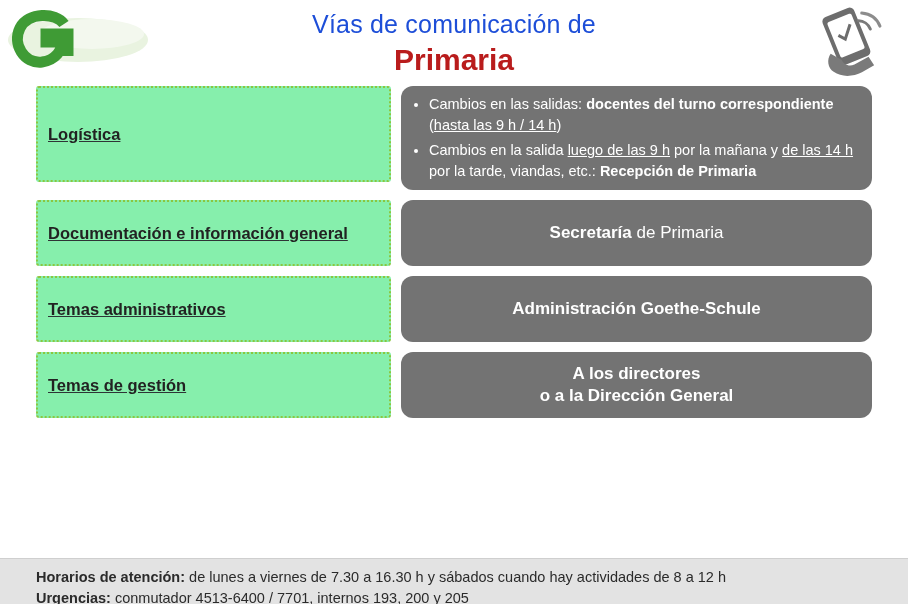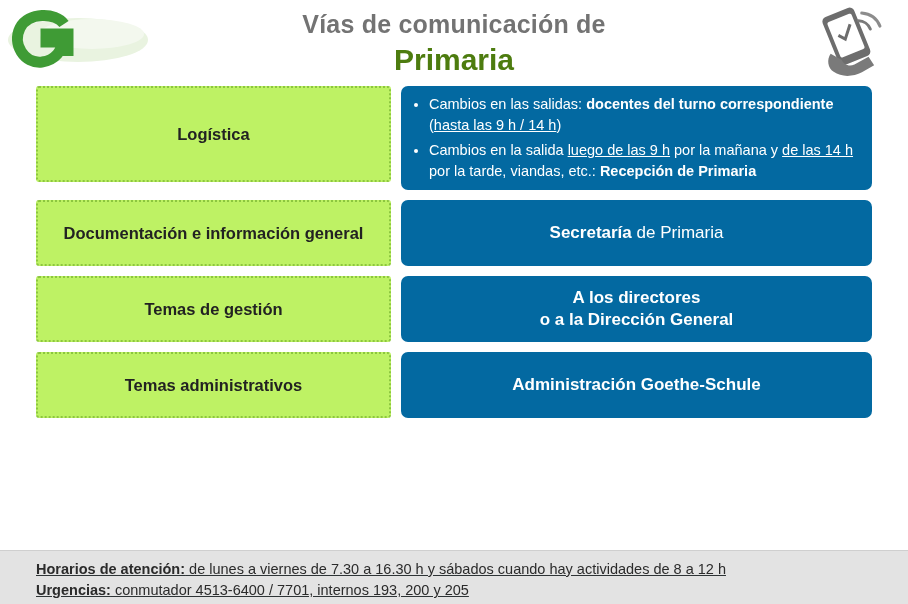--- a/index.html
+++ b/index.html
@@ -25,28 +25,28 @@
     left: 6px; top: 4px;
     width: 150px; height: 74px;
   }
   .title-block {
     position: absolute;
     left: 0; right: 0; top: 8px;
     text-align: center;
   }
   .title-line1 {
     font-size: 25px;
-    color: #737373;
-    font-weight: 700;
+    color: #1d4ed8;
+    font-weight: 400;
     letter-spacing: .2px;
     line-height: 32px;
   }
   .title-line2 {
     font-size: 30px;
-    color: #4d7c0f;
+    color: #b91c1c;
     font-weight: bold;
     line-height: 36px;
     margin-top: 2px;
   }
   .phone-icon {
     position: absolute;
     right: 16px; top: 6px;
     width: 86px; height: 74px;
   }
 
@@ -57,38 +57,39 @@
   }
   .row {
     display: flex;
     align-items: stretch;
     margin-bottom: 10px;
   }
   .cell-left {
     width: 355px;
     border: 2px dotted #8cc63f;
     border-radius: 3px;
-    background: #bef264;
+    background: #86efac;
     display: flex;
     align-items: center;
-    justify-content: center;
+    justify-content: flex-start;
     text-align: center;
     padding: 6px 10px;
+    text-decoration: underline;
   }
   .cell-left .lbl {
     font-size: 16.5px;
     font-weight: bold;
     color: #222;
     line-height: 21px;
   }
   .cell-right {
     flex: 1;
     margin-left: 10px;
-    background: #0369a1;
-    border-radius: 7px;
+    background: #737373;
+    border-radius: 12px;
     color: #ffffff;
     display: flex;
     align-items: center;
     justify-content: center;
     text-align: center;
     padding: 8px 14px;
   }
   .cell-right .lbl {
     font-size: 17px;
     line-height: 22px;
@@ -113,25 +114,24 @@
   .bullets li:last-child { margin-bottom: 0; }
   .bullets b { font-weight: bold; }
   .u { text-decoration: underline; }
 
   .row-h78 .cell-left, .row-h78 .cell-right { height: 66px; }
 
   
   .footer {
     position: absolute;
     left: 0; right: 0; bottom: 0;
-    height: 54px;
+    height: 46px;
     background: #e3e3e3;
     border-top: 1px solid #cfcfcf;
     padding: 8px 36px 0 36px;
-    text-decoration: underline;
   }
   .footer p {
     margin: 0;
     font-size: 14.5px;
     line-height: 21px;
     color: #2b2b2b;
   }
   .footer b { font-weight: bold; }
 </style>
 </head>
@@ -186,33 +186,33 @@
       <div class="lbl">Documentación e información general</div>
     </div>
     <div class="cell-right">
       <div class="lbl rich"><b>Secretaría</b><span> de Primaria</span></div>
     </div>
   </div>
 
 
   <div class="row row-h78">
     <div class="cell-left">
+      <div class="lbl">Temas administrativos</div>
+    </div>
+    <div class="cell-right">
+      <div class="lbl rich"><b>Administración Goethe-Schule</b></div>
+    </div>
+  </div>
+
+  <div class="row row-h78">
+    <div class="cell-left">
       <div class="lbl">Temas de gestión</div>
     </div>
     <div class="cell-right">
       <div class="lbl rich"><b>A los directores</b><br><b>o a la Dirección General</b></div>
-    </div>
-  </div>
-
-  <div class="row row-h78">
-    <div class="cell-left">
-      <div class="lbl">Temas administrativos</div>
-    </div>
-    <div class="cell-right">
-      <div class="lbl rich"><b>Administración Goethe-Schule</b></div>
     </div>
   </div>
 
 </div>
 
 <div class="footer">
   <p>
     <b>Horarios de atención:</b><span> de lunes a viernes de 7.30 a 16.30 h y sábados cuando hay actividades de 8 a 12 h</span>
   </p>
   <p>

